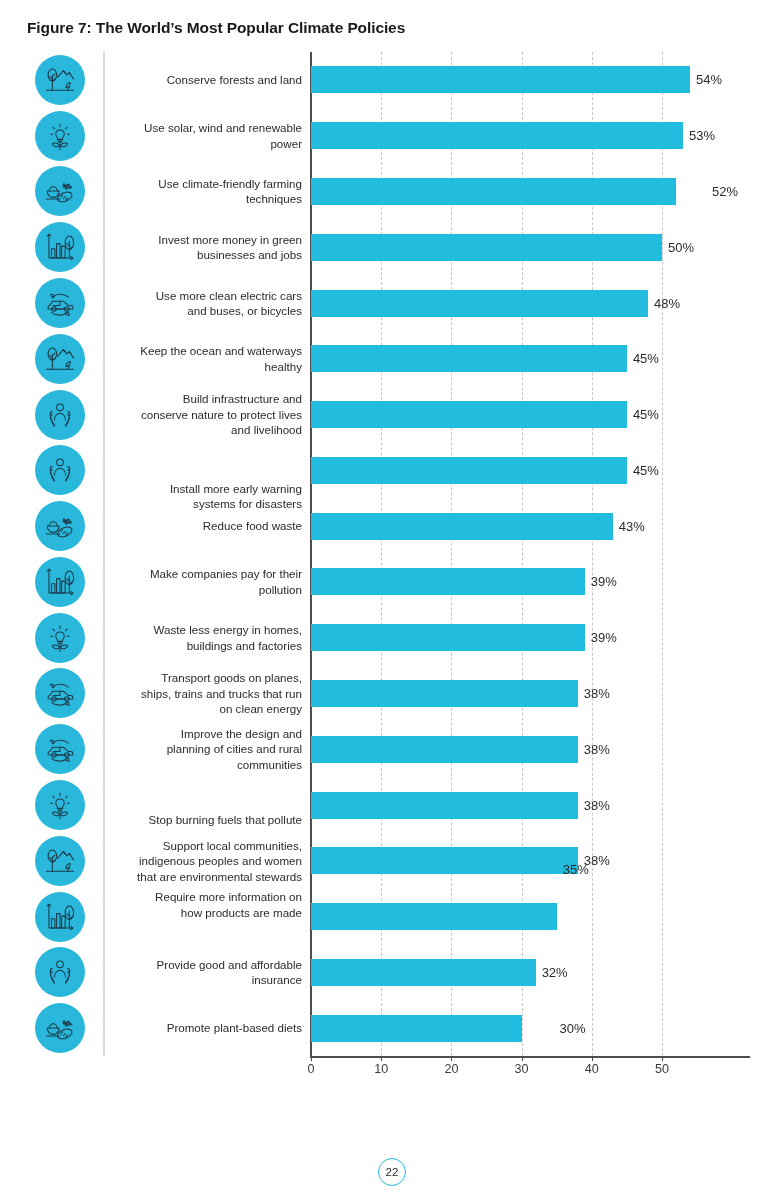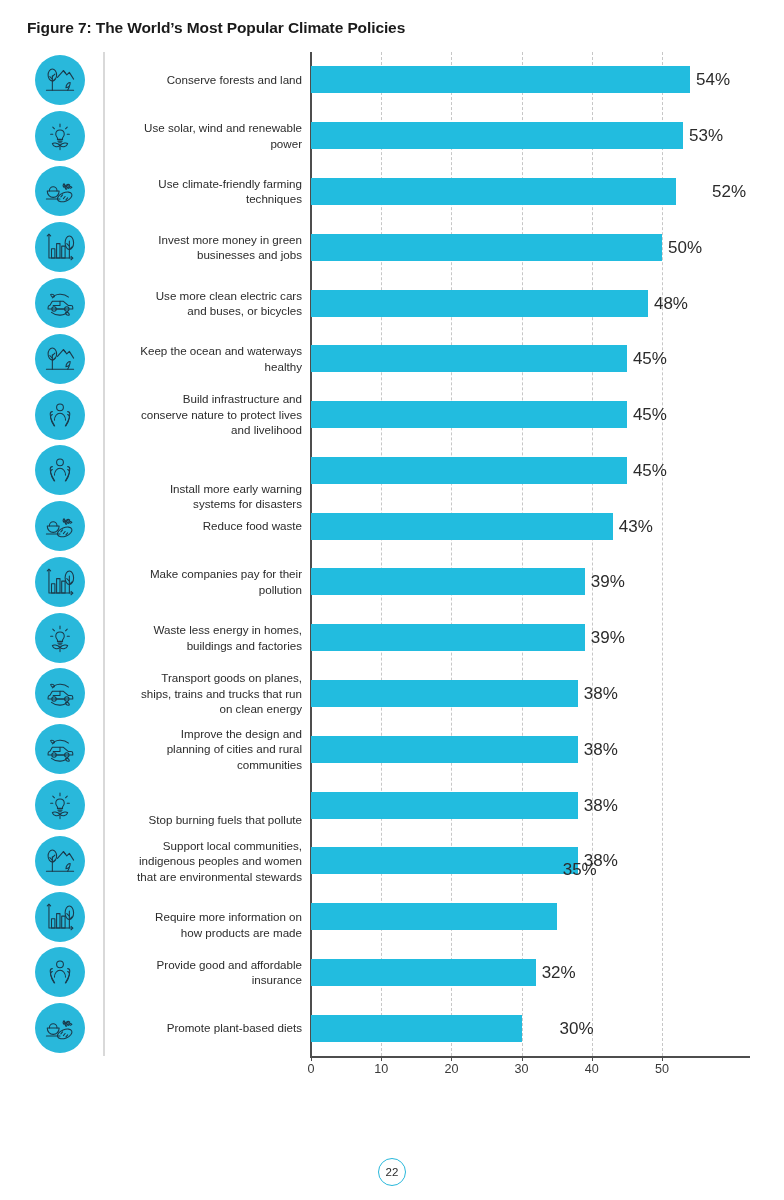--- a/index.html
+++ b/index.html
@@ -135,21 +135,21 @@
   }
   .bar {
     position: absolute;
     height: 27px;
     background: #22bcdf;
   }
   .bar-value {
     position: absolute;
     height: 27px;
     line-height: 27px;
-    font-size: 17px;
+    font-size: 13px;
     color: #2b2b2b;
     white-space: nowrap;
     padding-left: 6px;
   }
   .tick {
     position: absolute;
     top: 1010px;
     font-size: 12.6px;
     color: #3a3a3a;
     transform: translateX(-50%);
@@ -448,21 +448,21 @@
       <div class="row-label" style="top: 291.278px;"><span>Keep the ocean and waterways</span><br><span>healthy</span></div>
       <div class="row-label" style="top: 339.306px;"><span>Build infrastructure and</span><br><span>conserve nature to protect lives</span><br><span>and livelihood</span></div>
       <div class="row-label" style="top: 402.833px; margin-top: 26px;"><span>Install more early warning</span><br><span>systems for disasters</span></div>
       <div class="row-label" style="top: 466.361px;"><span>Reduce food waste</span></div>
       <div class="row-label" style="top: 514.389px;"><span>Make companies pay for their</span><br><span>pollution</span></div>
       <div class="row-label" style="top: 570.167px;"><span>Waste less energy in homes,</span><br><span>buildings and factories</span></div>
       <div class="row-label" style="top: 618.194px;"><span>Transport goods on planes,</span><br><span>ships, trains and trucks that run</span><br><span>on clean energy</span></div>
       <div class="row-label" style="top: 673.972px;"><span>Improve the design and</span><br><span>planning of cities and rural</span><br><span>communities</span></div>
       <div class="row-label" style="top: 745.25px; margin-top: 15px;"><span>Stop burning fuels that pollute</span></div>
       <div class="row-label" style="top: 785.528px;"><span>Support local communities,</span><br><span>indigenous peoples and women</span><br><span>that are environmental stewards</span></div>
-      <div class="row-label" style="top: 857px;"><span>Require more information on</span><br><span>how products are made</span></div>
+      <div class="row-label" style="top: 837px;"><span>Require more information on</span><br><span>how products are made</span></div>
       <div class="row-label" style="top: 904.833px;"><span>Provide good and affordable</span><br><span>insurance</span></div>
       <div class="row-label" style="top: 968.361px;"><span>Promote plant-based diets</span></div>
     </div>
 
   <div id="plot">
     <div id="plot-inner">
       <div id="y-axis-line"></div>
     <div class="gridline" style="left: 70.2px;"></div>
         <div class="gridline" style="left: 140.4px;"></div>
         <div class="gridline" style="left: 210.6px;"></div>

